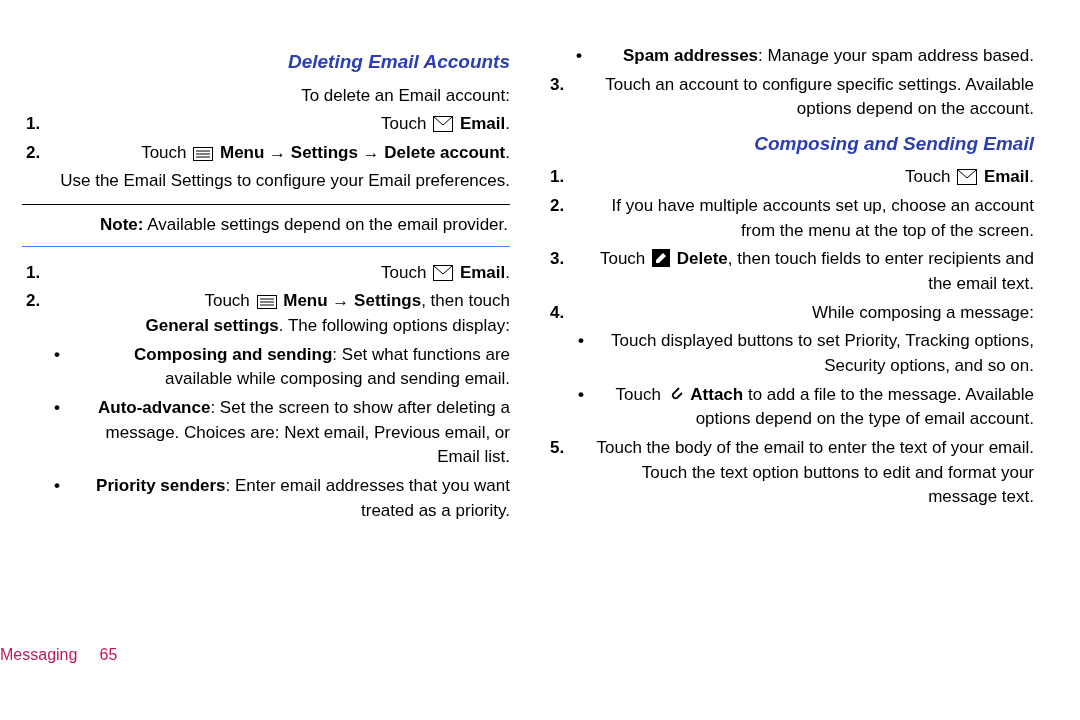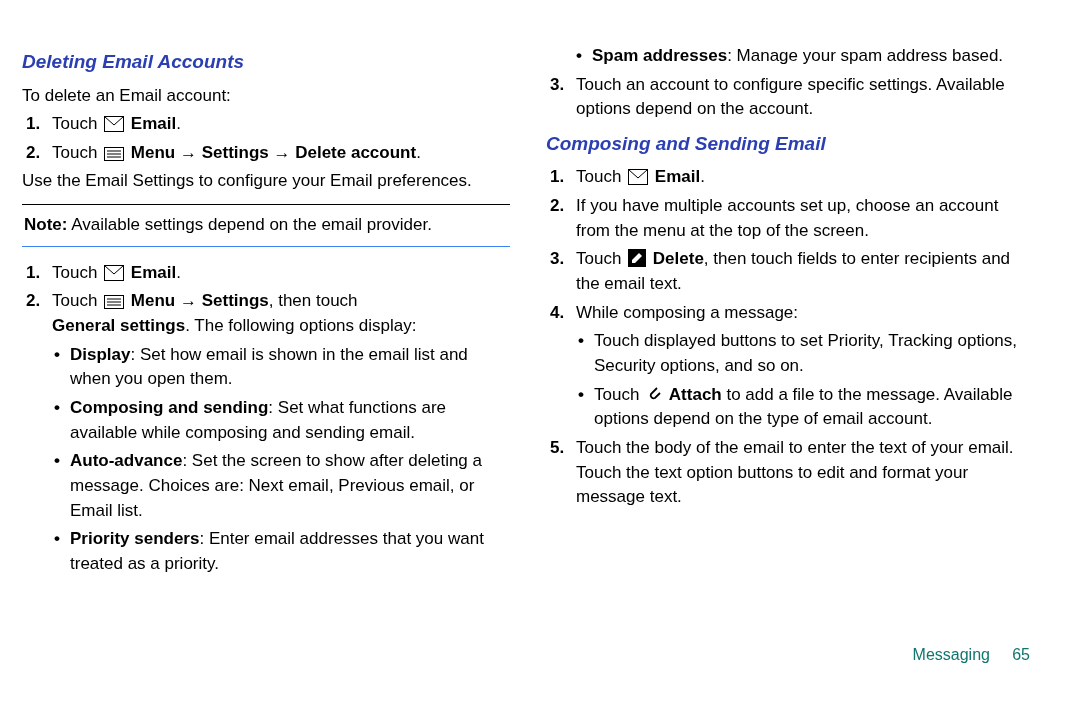--- a/index.html
+++ b/index.html
@@ -12,20 +12,21 @@
     width: 1080px;
     height: 720px;
     overflow: hidden;
   }
   .page {
     display: flex;
     flex-direction: row;
     padding: 40px 40px 10px 16px;
     height: 640px;
     box-sizing: border-box;
+    text-align: right;
   }
   .col {
     flex: 1;
     padding: 0 18px;
     line-height: 1.45;
   }
   .col-left { padding-left: 6px; }
   .col-right { padding-right: 6px; }
   h4 {
     color: #2b3fb2;
@@ -75,24 +76,23 @@
     font-weight: bold;
   }
   .note-box {
     border-top: 1px solid #000;
     border-bottom: 1px solid #3b82f6;
     padding: 8px 2px;
     margin: 10px 0 14px 0;
   }
   .b { font-weight: bold; }
   .footer {
-    text-align: right;
     padding: 6px 50px 0 0;
     font-size: 16px;
-    color: #0f766e;
+    color: #be185d;
   }
   
   .ico {
     display: inline-block;
     vertical-align: -3px;
     margin: 0 2px;
   }
   .ico svg { display: block; }
 </style>
 </head>
@@ -145,21 +145,20 @@
               <rect x="0.5" y="0.5" width="19" height="13" fill="#fff" stroke="#000"></rect>
               <line x1="3" y1="4" x2="17" y2="4" stroke="#000"></line>
               <line x1="3" y1="7" x2="17" y2="7" stroke="#000"></line>
               <line x1="3" y1="10" x2="17" y2="10" stroke="#000"></line>
             </svg></span>
         <span class="b">Menu</span> →
         <span class="b">Settings</span><span>, then touch </span><br>
         <span class="b">General settings</span><span>. The following options display:</span>
 
         <ul class="bullets">
-          <li><span class="b">Display</span><span>: Set how email is shown in the email list and when you open them.</span></li>
           <li><span class="b">Composing and sending</span><span>: Set what functions are available while composing and sending email.</span></li>
           <li><span class="b">Auto-advance</span><span>: Set the screen to show after deleting a message. Choices are: Next email, Previous email, or Email list.</span></li>
           <li><span class="b">Priority senders</span><span>: Enter email addresses that you want treated as a priority.</span></li>
         </ul>
       </li>
     </ol>
   </div>
 
   <div class="col col-right">
 

